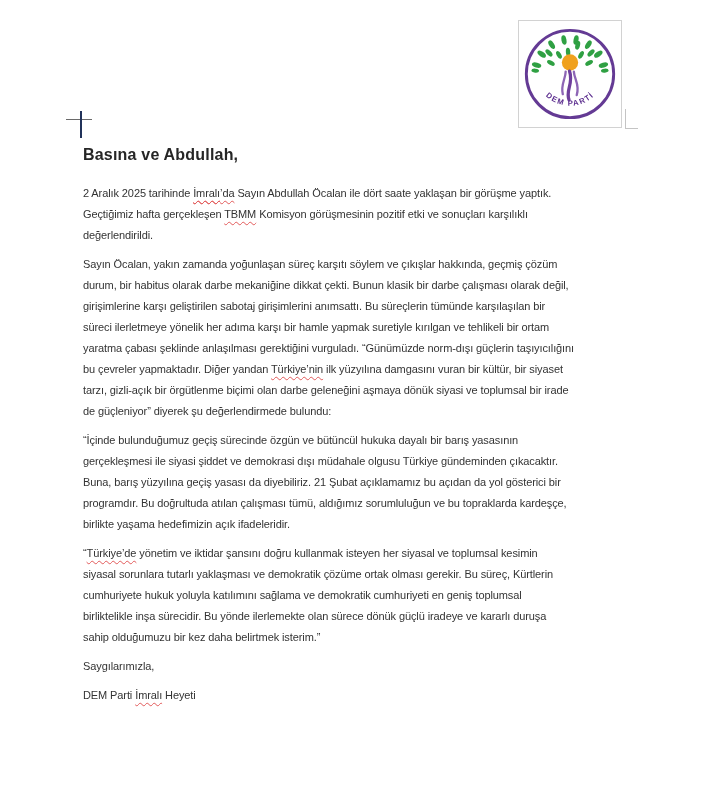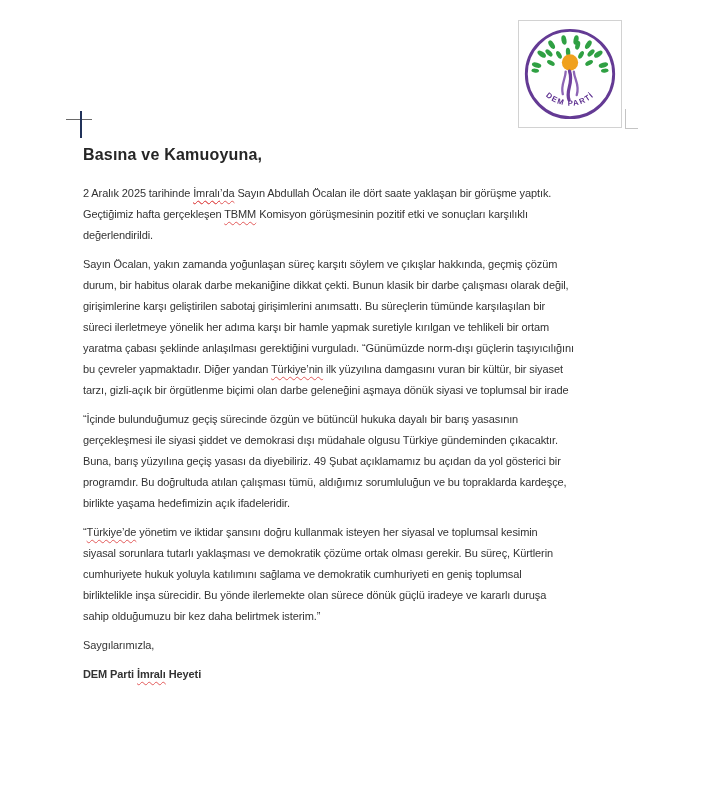--- a/index.html
+++ b/index.html
@@ -23,21 +23,21 @@
   .content { position:absolute; left:83px; top:146px; width:552px; }
   .title {
     font-size:16px; font-weight:bold; color:#262626;
     margin:0 0 19px 0; letter-spacing:0.2px;
   }
   .para { margin:0 0 8px 0; }
   .line {
     font-size:11px; line-height:21px; color:#333333;
     white-space:pre; letter-spacing:-0.1px;
   }
-  .para.bold .line { font-weight:bold; }
+  .para.bold .line { font-weight:normal; }
   .sp {
     text-decoration-line:underline; text-decoration-style:wavy;
     text-decoration-color:#e25a5a; text-decoration-thickness:1px;
     text-underline-offset:3px;
     text-align:center;
   }
 </style>
 </head>
 <body>
 
@@ -82,40 +82,41 @@
       </g>
 
       <path id="logo-arc" d="M 16.5 61 A 36.5 36.5 0 0 0 83.5 61" fill="none"></path>
       <text font-size="8" font-weight="bold" fill="#5b2d8e" letter-spacing="1.4" font-family="Liberation Sans, DejaVu Sans, sans-serif">
         <textPath href="#logo-arc" startOffset="50%" text-anchor="middle">DEM PARTİ</textPath>
       </text>
     </svg>
   </div>
 
   <div class="content">
-    <div class="title">Basına ve Kamuoyuna,</div>
+    <div class="title">Basına ve Abdullah,</div>
     <div id="paras">
         <div class="para">
           <div class="line">2 Aralık 2025 tarihinde <span class="sp"><span class="sp">İmralı</span>’da</span> Sayın Abdullah Öcalan ile dört saate yaklaşan bir görüşme yaptık.</div>
           <div class="line">Geçtiğimiz hafta gerçekleşen <span class="sp">TBMM</span> Komisyon görüşmesinin pozitif etki ve sonuçları karşılıklı</div>
           <div class="line">değerlendirildi.</div>
         </div>
         <div class="para">
           <div class="line">Sayın Öcalan, yakın zamanda yoğunlaşan süreç karşıtı söylem ve çıkışlar hakkında, geçmiş çözüm</div>
           <div class="line">durum, bir habitus olarak darbe mekaniğine dikkat çekti. Bunun klasik bir darbe çalışması olarak değil,</div>
           <div class="line">girişimlerine karşı geliştirilen sabotaj girişimlerini anımsattı. Bu süreçlerin tümünde karşılaşılan bir</div>
           <div class="line">süreci ilerletmeye yönelik her adıma karşı bir hamle yapmak suretiyle kırılgan ve tehlikeli bir ortam</div>
           <div class="line">yaratma çabası şeklinde anlaşılması gerektiğini vurguladı. “Günümüzde norm-dışı güçlerin taşıyıcılığını</div>
           <div class="line">bu çevreler yapmaktadır. Diğer yandan <span class="sp">Türkiye’nin</span> ilk yüzyılına damgasını vuran bir kültür, bir siyaset</div>
           <div class="line">tarzı, gizli-açık bir örgütlenme biçimi olan darbe geleneğini aşmaya dönük siyasi ve toplumsal bir irade</div>
+          <div class="line">de güçleniyor” diyerek şu değerlendirmede bulundu:</div>
         </div>
         <div class="para">
           <div class="line">“İçinde bulunduğumuz geçiş sürecinde özgün ve bütüncül hukuka dayalı bir barış yasasının</div>
           <div class="line">gerçekleşmesi ile siyasi şiddet ve demokrasi dışı müdahale olgusu Türkiye gündeminden çıkacaktır.</div>
-          <div class="line">Buna, barış yüzyılına geçiş yasası da diyebiliriz. 49 Şubat açıklamamız bu açıdan da yol gösterici bir</div>
+          <div class="line">Buna, barış yüzyılına geçiş yasası da diyebiliriz. 21 Şubat açıklamamız bu açıdan da yol gösterici bir</div>
           <div class="line">programdır. Bu doğrultuda atılan çalışması tümü, aldığımız sorumluluğun ve bu topraklarda kardeşçe,</div>
           <div class="line">birlikte yaşama hedefimizin açık ifadeleridir.</div>
         </div>
         <div class="para">
           <div class="line">“<span class="sp">Türkiye’de</span> yönetim ve iktidar şansını doğru kullanmak isteyen her siyasal ve toplumsal kesimin</div>
           <div class="line">siyasal sorunlara tutarlı yaklaşması ve demokratik çözüme ortak olması gerekir. Bu süreç, Kürtlerin</div>
           <div class="line">cumhuriyete hukuk yoluyla katılımını sağlama ve demokratik cumhuriyeti en geniş toplumsal</div>
           <div class="line">birliktelikle inşa sürecidir. Bu yönde ilerlemekte olan sürece dönük güçlü iradeye ve kararlı duruşa</div>
           <div class="line">sahip olduğumuzu bir kez daha belirtmek isterim.”</div>
         </div>

